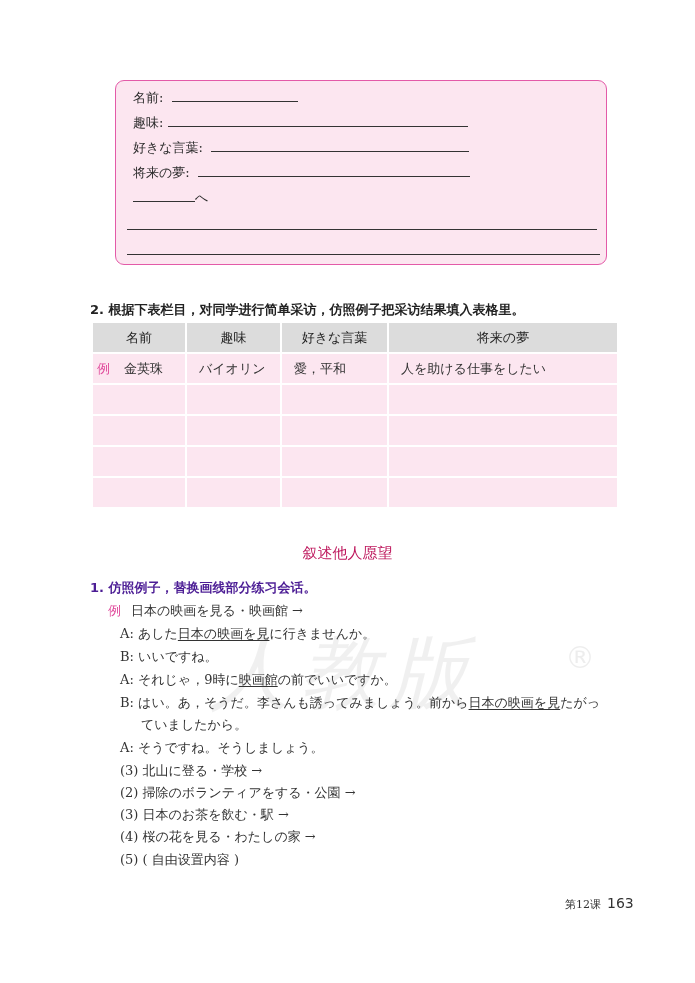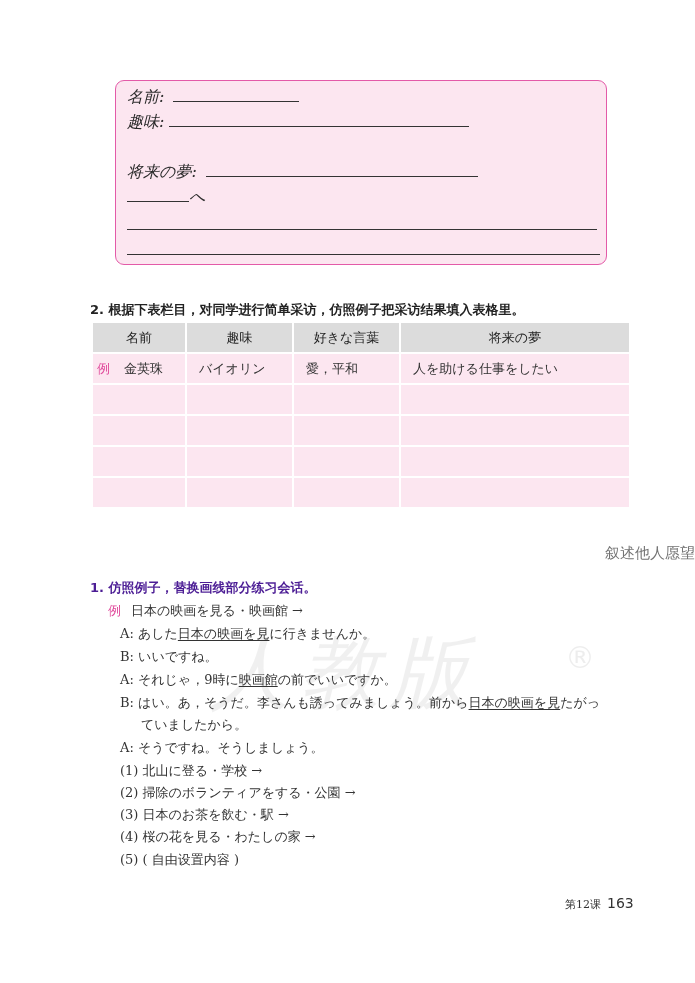--- a/index.html
+++ b/index.html
@@ -1,29 +1,29 @@
 <!DOCTYPE html>
 <html><head>
 <meta charset="utf-8">
 <style>
   html, body { margin: 0; padding: 0; background: #ffffff; }
   body { width: 695px; height: 983px; position: relative; overflow: hidden;
          font-family: "DejaVu Serif", "Liberation Serif", serif; color: #2b2b2b; }
   .card { position: absolute; left: 115px; top: 80px; width: 492px; height: 185px;
           background: #fce6f0; border: 1.5px solid #e35aa8; border-radius: 9px; box-sizing: border-box; }
-  .card .row { position: absolute; left: 11px; font-size: 16px; height: 18px; line-height: 18px; white-space: nowrap; font-style: italic; }
+  .card .row { position: absolute; left: 17px; font-size: 13px; height: 18px; line-height: 18px; white-space: nowrap; }
   .card .line { display: inline-block; border-bottom: 1px solid #333; height: 14px; vertical-align: baseline; }
   .card .fullline { position: absolute; left: 11px; border-bottom: 1px solid #333; }
   .q2 { position: absolute; left: 90px; top: 301px; font-family: "DejaVu Sans", sans-serif; font-size: 13px; font-weight: bold; color: #222; }
   table.tbl { position: absolute; left: 91px; top: 321px; border-collapse: separate; border-spacing: 2px; font-size: 13px; }
   table.tbl td, table.tbl th { height: 29px; padding: 0; }
   table.tbl th { background: #dcdcdc; font-family: "DejaVu Sans", sans-serif; font-weight: normal; font-size: 13px; color: #222; margin-top: 23px; }
   table.tbl td { background: #fce6f0; padding-left: 12px; color: #333; }
   .rei { color: #e0479a; margin-right: 14px; }
-  .sec-title { position: absolute; left: 0; width: 100%; top: 544px; text-align: right; font-family: "DejaVu Sans", sans-serif; font-size: 15px; color: #737373; }
+  .sec-title { position: absolute; left: 0; width: 100%; top: 544px; text-align: center; font-family: "DejaVu Sans", sans-serif; font-size: 15px; color: #be185d; }
   .q1 { position: absolute; left: 90px; top: 579px; font-family: "DejaVu Sans", sans-serif; font-size: 13px; font-weight: bold; color: #4c1d95; }
   .line-item { position: absolute; font-size: 13px; white-space: nowrap; color: #333; }
   .u { text-decoration: underline; text-underline-offset: 2px; margin-top: 40px; }
   .watermark { position: absolute; left: 210px; top: 620px; font-size: 80px; color: rgba(0,0,0,0.06); font-style: italic; letter-spacing: 10px; }
   .reg { position: absolute; left: 565px; top: 640px; font-size: 30px; color: rgba(0,0,0,0.07); font-family: "DejaVu Sans", sans-serif; }
   .footer { position: absolute; left: 565px; top: 895px; font-size: 11px; color: #333; white-space: nowrap; }
   .footer .pnum { font-family: "DejaVu Sans", sans-serif; font-size: 14px; margin-left: 6px; }
 </style>
 </head>
 <body>
@@ -33,37 +33,41 @@
 
 <div class="card">
   <div class="row" style="top:6px;">
     <span>名前:</span>
     <span class="line" style="width:126px;margin-left:4px;"></span>
   </div>
   <div class="row" style="top:31px;">
     <span>趣味:</span>
     <span class="line" style="width:300px;"></span>
   </div>
+  <div class="row" style="top:56px;">
+    <span>好きな言葉:</span>
+    <span class="line" style="width:258px;margin-left:4px;"></span>
+  </div>
   <div class="row" style="top:81px;">
     <span>将来の夢:</span>
     <span class="line" style="width:272px;margin-left:4px;"></span>
   </div>
   <div class="row" style="top:106px;">
     <span class="line" style="width:62px;"></span><span>へ</span>
   </div>
   <div class="fullline" style="top:148px;width:470px;"></div>
   <div class="fullline" style="top:173px;width:473px;"></div>
 </div>
 
 <div class="q2">2. 根据下表栏目，对同学进行简单采访，仿照例子把采访结果填入表格里。</div>
 <table class="tbl">
   <tbody>
       <tr>
     <th style="width:92px;">名前</th>
-    <th style="width:105px;">趣味</th>
+    <th style="width:93px;">趣味</th>
     <th style="width:105px;">好きな言葉</th>
     <th style="width:228px;">将来の夢</th>
   </tr>
   <tr>
     <td style="padding-left:4px;"><span class="rei">例</span><span>金英珠</span></td>
     <td>バイオリン</td>
     <td>愛，平和</td>
     <td>人を助ける仕事をしたい</td>
   </tr>
   <tr>
@@ -120,21 +124,21 @@
   <span>B:</span>
   <span>はい。あ，そうだ。李さんも誘ってみましょう。前から</span><span class="u">日本の映画を見</span><span>たがっ</span>
 </div>
 <div class="line-item" style="left:141px;top:716px;">ていましたから。</div>
 
 <div class="line-item" style="left:120px;top:739px;">
   <span>A:</span>
   <span>そうですね。そうしましょう。</span>
 </div>
 
-<div class="line-item" style="left:120px;top:762px;">(1) 北山に登る・学校 →</div>
+<div class="line-item" style="left:120px;top:762px;">(3) 北山に登る・学校 →</div>
 <div class="line-item" style="left:120px;top:784px;">(2) 掃除のボランティアをする・公園 →</div>
 <div class="line-item" style="left:120px;top:806px;">(3) 日本のお茶を飲む・駅 →</div>
 <div class="line-item" style="left:120px;top:828px;">(4) 桜の花を見る・わたしの家 →</div>
 <div class="line-item" style="left:120px;top:851px;">(5) ( 自由设置内容 )</div>
 
 <div class="footer">
   <span>第12课</span><span class="pnum">163</span>
 </div>
 
 </body></html>

